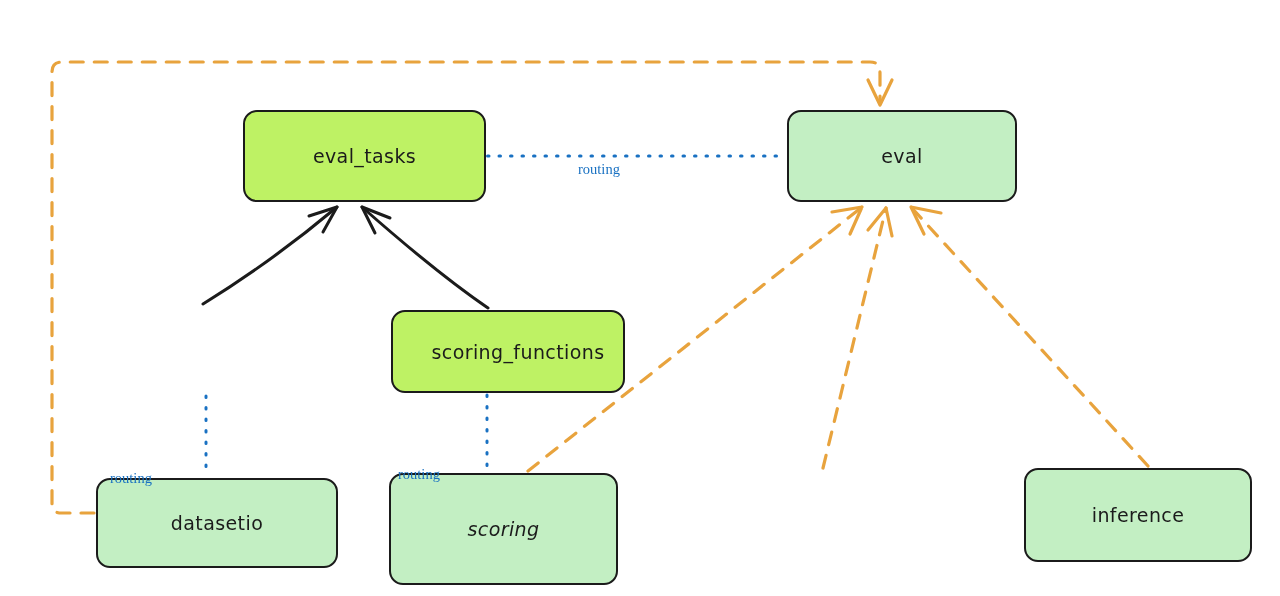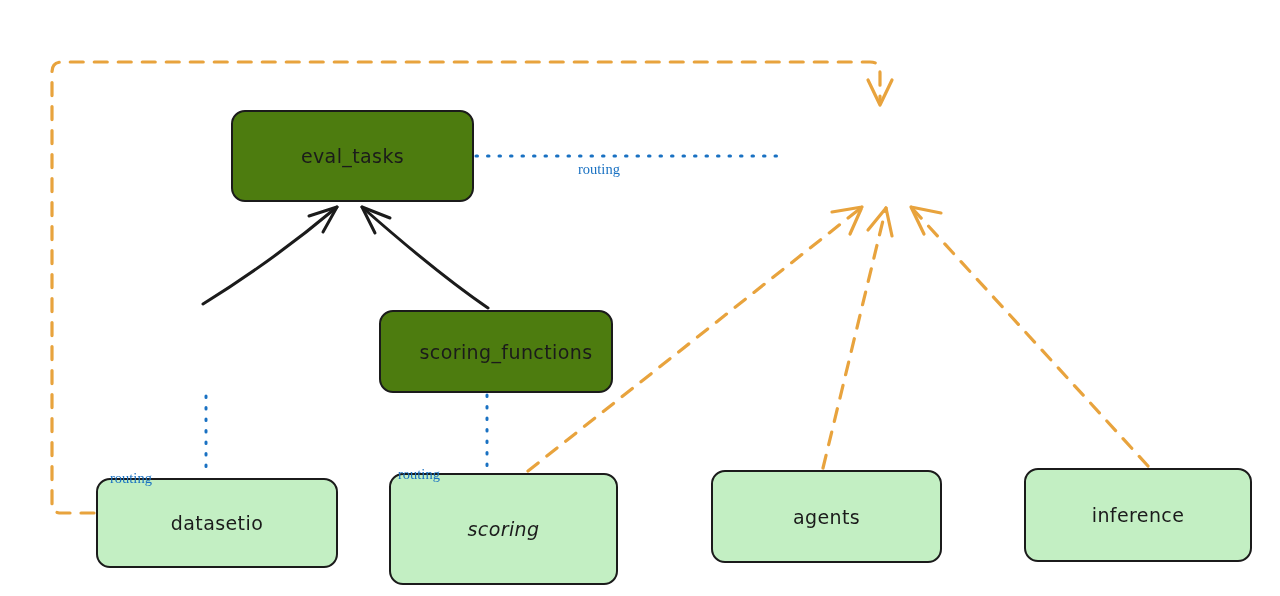--- a/index.html
+++ b/index.html
@@ -26,21 +26,21 @@
     z-index: 5;
   }
   .node .label {
     font-family: "DejaVu Sans", sans-serif;
     font-size: 19px;
     color: #1b1b1b;
     letter-spacing: 0.4px;
     white-space: nowrap;
     user-select: none;
   }
-  .node.blue { background: #4d7c0f; }
+  .node.blue { background: #bef264; margin-left: 12px; }
   .node.green { background: #c3efc3; }
 
   .edge-layer {
     position: absolute;
     left: 0;
     top: 0;
     width: 1280px;
     height: 596px;
     z-index: 2;
     pointer-events: none;
@@ -103,37 +103,37 @@
     <g>
       <path d="M 1148 466 L 911 207" fill="none" stroke="#e8a33d" stroke-width="3.2" stroke-linecap="round" stroke-dasharray="13 11"></path>
       <path d="M 911 207 L 941 213 M 911 207 L 924 234" fill="none" stroke="#e8a33d" stroke-width="3.2" stroke-linecap="round"></path>
     </g>
   </svg>
 
   <div class="node blue" style="left:231px; top:110px; width:243px; height:92px;">
     <span class="label">eval_tasks</span>
   </div>
 
+  <div class="node green" style="left:787px; top:110px; width:230px; height:92px;">
+    <span class="label">eval</span>
+  </div>
 
 
   <div class="node blue" style="left:379px; top:310px; width:234px; height:83px;padding-left:20px;">
     <span class="label">scoring_functions</span>
   </div>
 
   <div class="node green" style="left:96px; top:478px; width:242px; height:90px;">
     <span class="label">datasetio</span>
   </div>
 
   <div class="node green" style="left:389px; top:473px; width:229px; height:112px;font-style:italic;">
     <span class="label">scoring</span>
   </div>
 
-  <div class="node green" style="left:711px; top:470px; width:231px; height:93px;">
-    <span class="label">agents</span>
-  </div>
 
   <div class="node green" style="left:1024px; top:468px; width:228px; height:94px;">
     <span class="label">inference</span>
   </div>
 
   <div class="edge-label" style="left:578px; top:118px;">routing</div>
 
   <div class="edge-label" style="left:110px; top:427px;">routing</div>
 
   <div class="edge-label" style="left:398px; top:423px;">routing</div>

